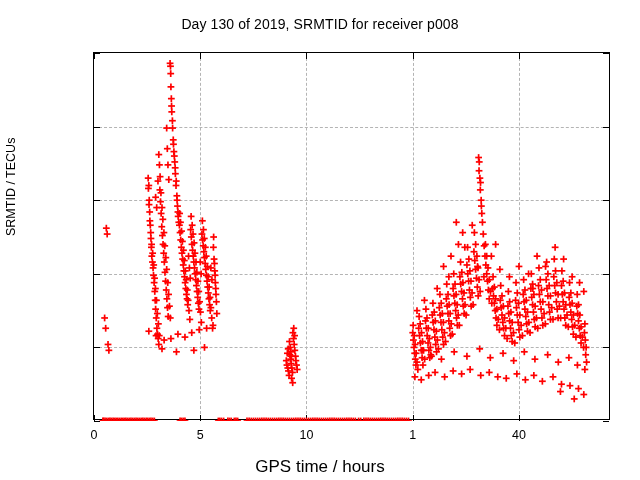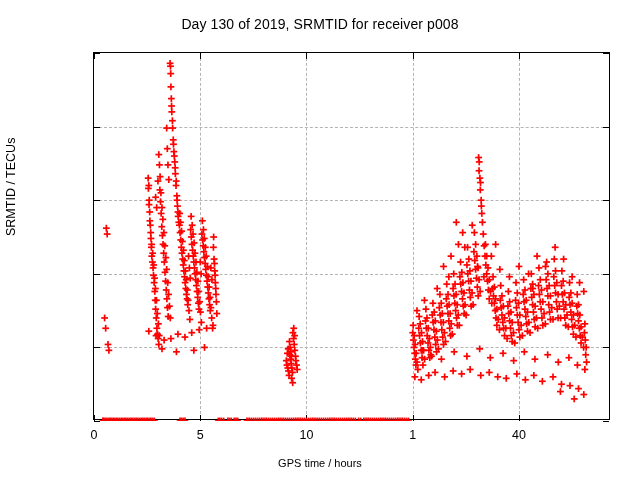--- a/index.html
+++ b/index.html
@@ -30,21 +30,21 @@
     font-size:12.5px;color:#000;white-space:nowrap;
   }
 
   #y-axis-title{
     position:absolute;left:4px;top:236px;
     transform:rotate(-90deg);transform-origin:left top;
     font-size:12.5px;white-space:nowrap;color:#000;
   }
   #x-axis-title{
     position:absolute;left:0;top:457px;width:640px;text-align:center;
-    font-size:11px;color:#000;
+    font-size:17px;color:#000;
   }
 
   #points-layer{position:absolute;left:0;top:0;width:517px;height:368px;overflow:hidden;}
 </style>
 </head>
 <body>
 
 <div id="root">
 
   <div id="chart-title">Day 130 of 2019, SRMTID for receiver p008</div>

